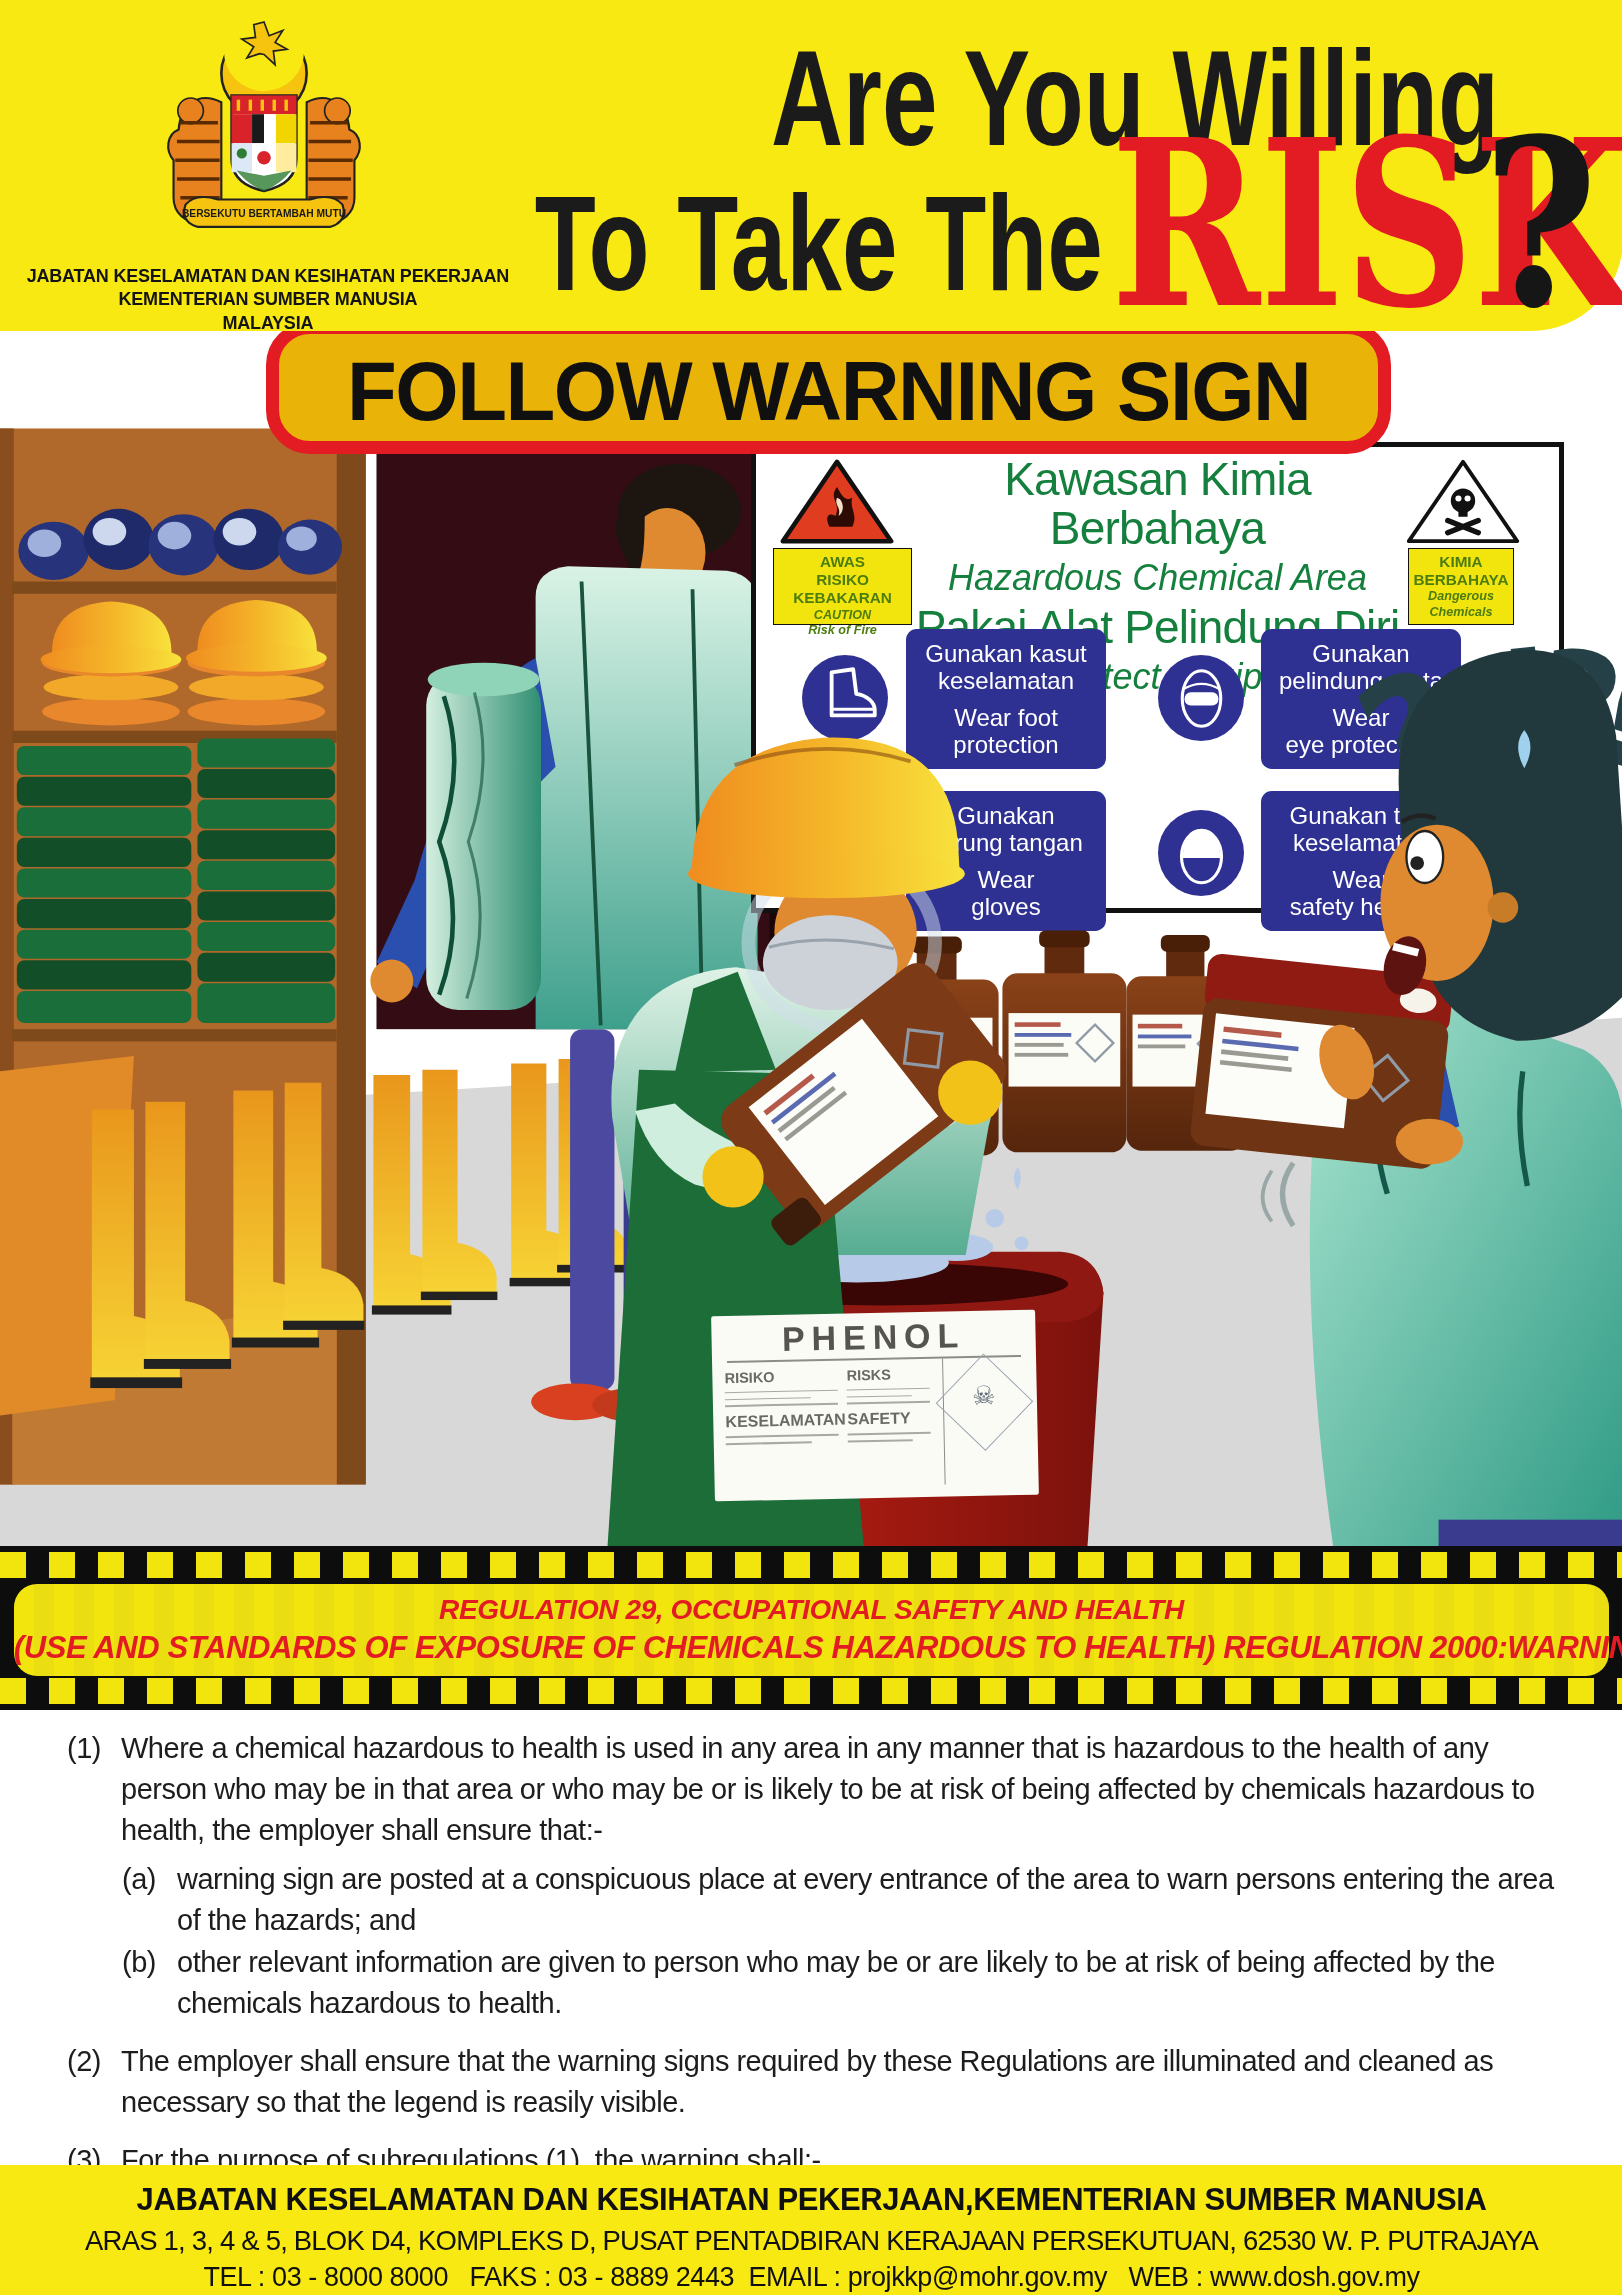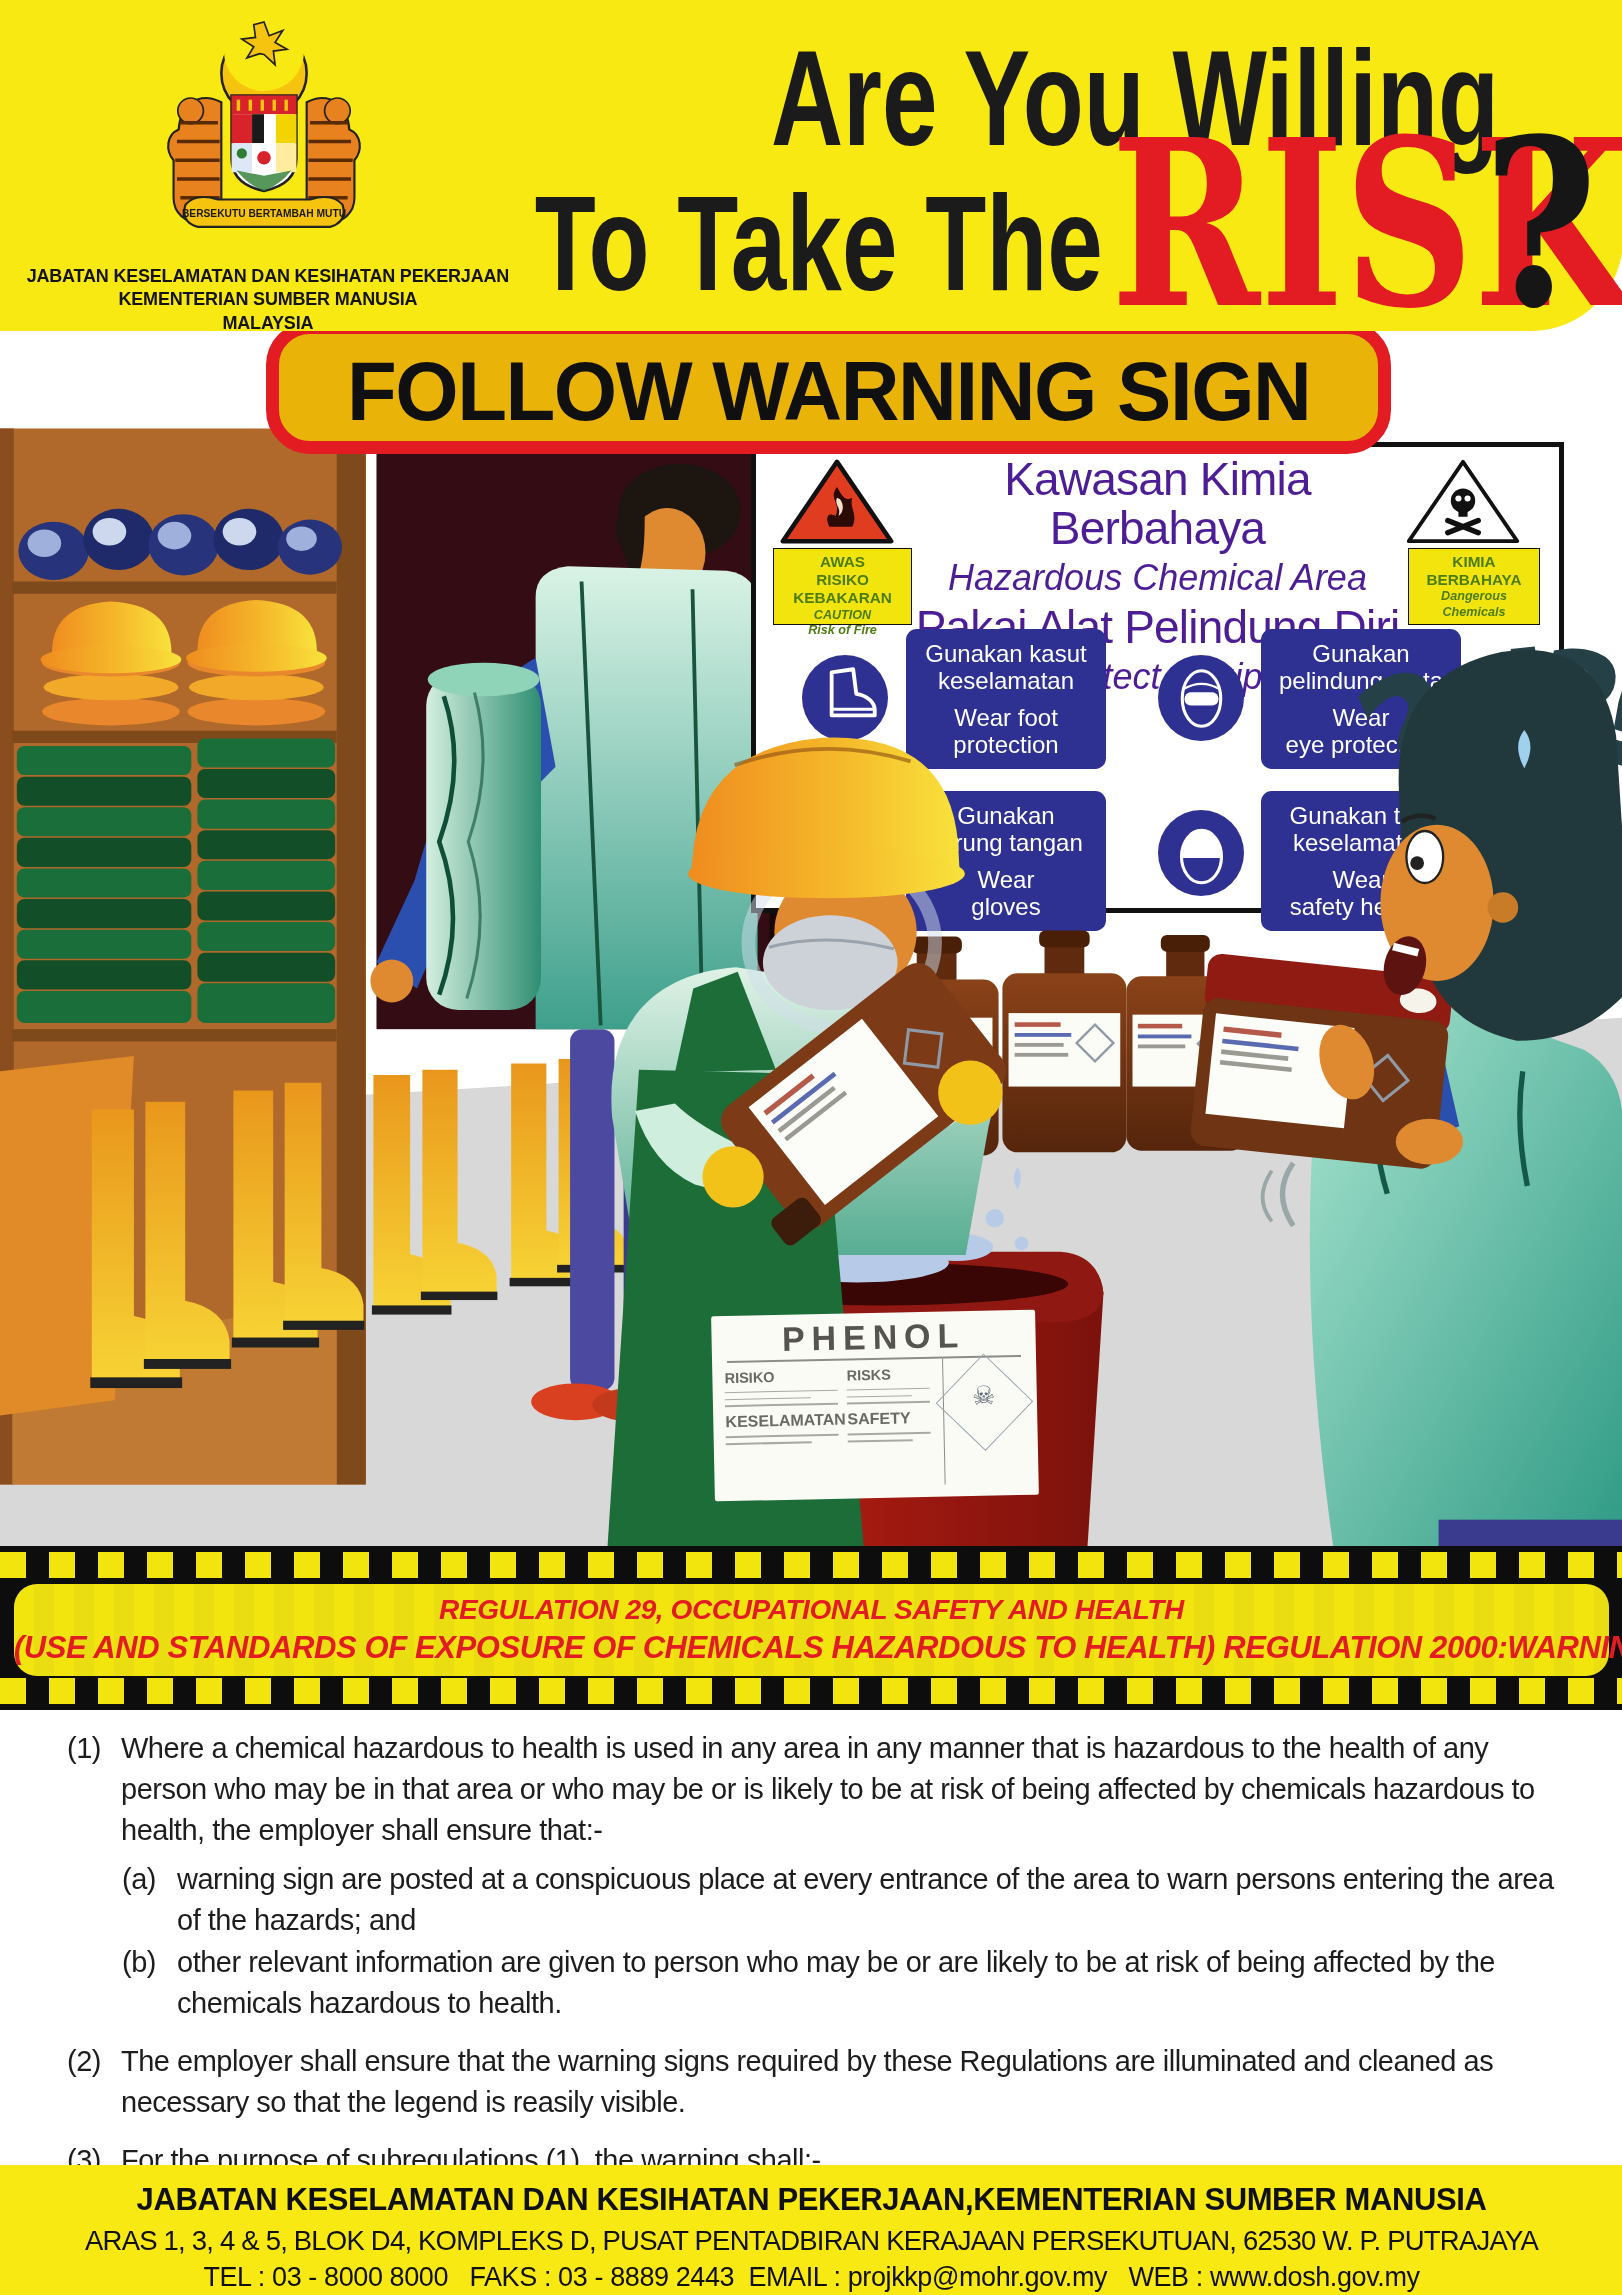--- a/index.html
+++ b/index.html
@@ -39,22 +39,22 @@
   .board{position:absolute;left:751px;top:442px;width:813px;height:471px;background:#fff;
          border:5.4px solid #111;box-sizing:border-box;z-index:1;}
   .tri{position:absolute;}
   .tri-fire{left:23px;top:10.7px;width:116px;height:87px;}
   .tri-poison{left:649px;top:10.7px;width:116px;height:87px;}
   .tlabel{position:absolute;background:#f2e50e;border:1.5px solid #111;text-align:center;
           color:#4d7c0f;padding-top:3.8px;box-sizing:border-box;}
   .tlabel .b{font-size:15.3px;font-weight:bold;line-height:1.2;}
   .tlabel .i{font-size:12.6px;font-style:italic;font-weight:bold;line-height:1.2;}
   .lab-fire{left:17px;top:101px;width:139px;height:77px;}
-  .lab-poison{left:652px;top:101px;width:132px;height:77px;}
-  .headings{position:absolute;left:145px;right:145px;top:7.7px;text-align:center;color:#4c1d95;}
+  .lab-poison{left:652px;top:101px;width:106px;height:77px;}
+  .headings{position:absolute;left:145px;right:145px;top:7.7px;text-align:center;color:#15803d;}
   .h-ms{font-size:46px;line-height:1.08;letter-spacing:-0.8px;}
   .h-en{font-size:36px;font-style:italic;line-height:1.15;margin:3.1px 0 4.6px;}
   .mico{position:absolute;width:86px;height:86px;border-radius:50%;background:#2f3192;}
   .mico svg{position:absolute;left:4.6px;top:4.6px;width:77px;height:77px;}
   .p1{left:46px;top:208px;} .p2{left:402px;top:208px;}
   .p3{left:46px;top:363px;} .p4{left:402px;top:363px;}
   .mbox{position:absolute;width:200px;background:#2f3192;border-radius:10.7px;color:#fff;
         text-align:center;font-size:24px;line-height:1.12;padding:12.2px 0 10.7px;}
   .mbox .en{margin-top:10px;}
   .b1{left:150px;top:182px;} .b2{left:505px;top:182px;}

